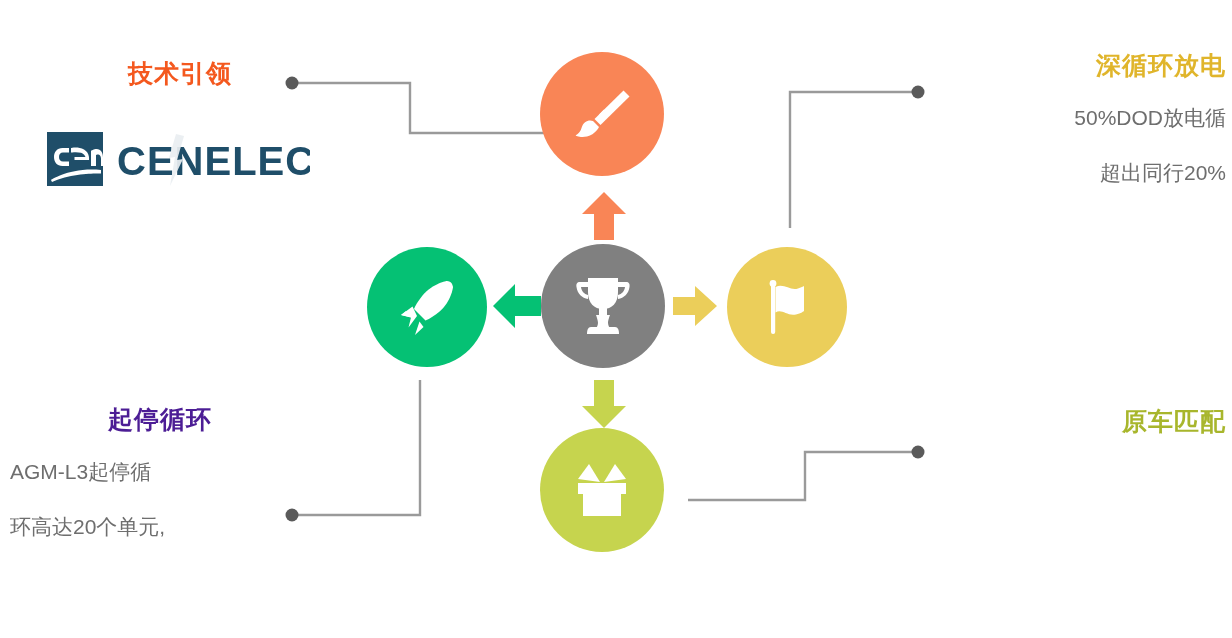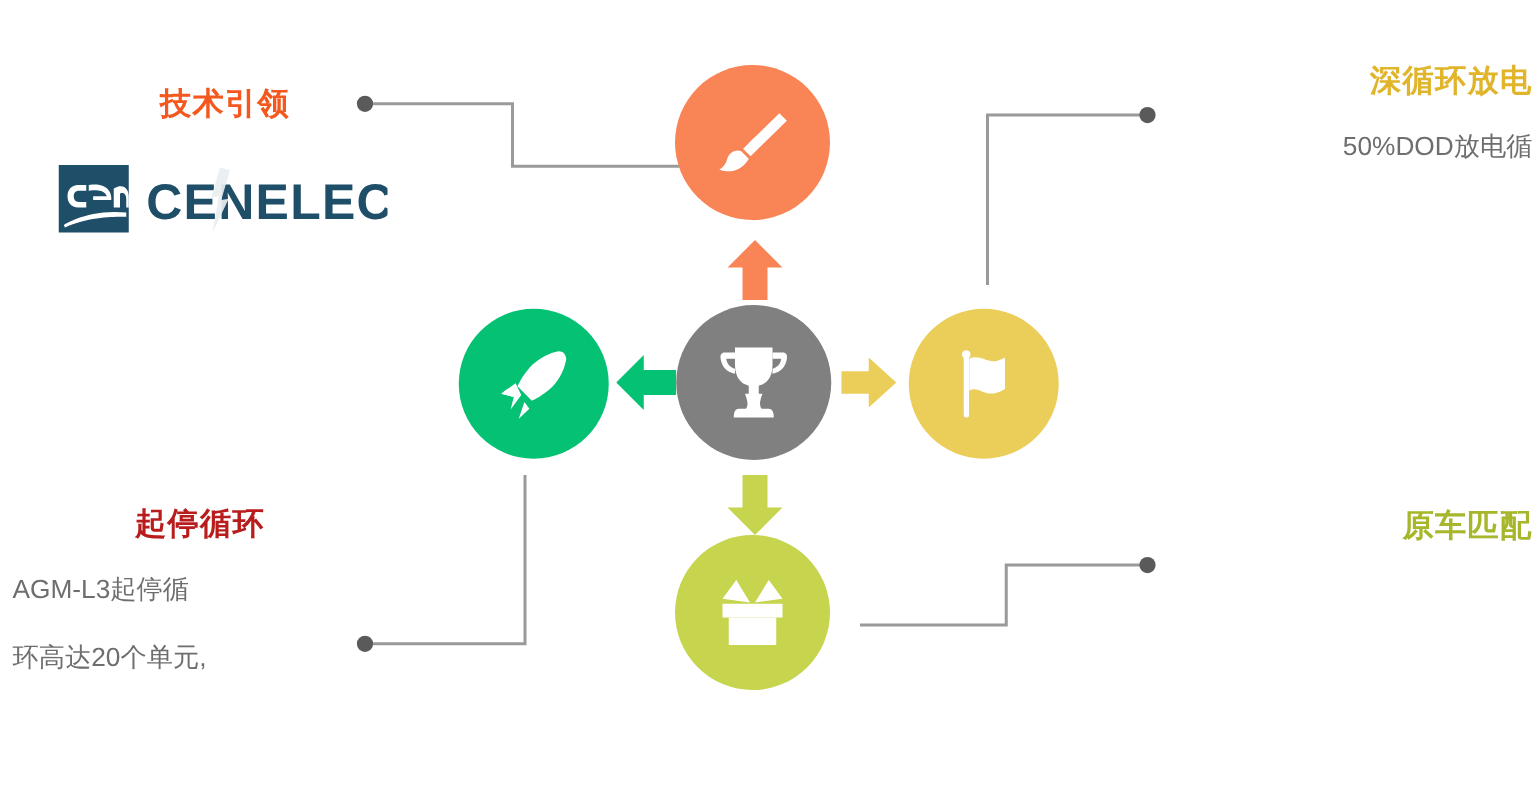--- a/index.html
+++ b/index.html
@@ -33,28 +33,28 @@
   .block{position:absolute;}
   .block .title{
     font-size:25px;font-weight:bold;line-height:1.2;margin:0 0 10px 0;
     letter-spacing:1px;white-space:nowrap;
   }
   .block .body{
     font-size:21px;color:#6E6E6E;line-height:1.62;margin:0;font-weight:400;
   }
   .block .body div{white-space:nowrap;margin-top:21px;}
 
-  #block-tl{left:0;top:58px;width:330px;text-align:left;margin-top:10px;}
+  #block-tl{left:0;top:58px;width:330px;text-align:left;}
   #block-tl .title{color:#F4581E;padding-left:128px;}
 
   #block-tr{left:956px;top:50px;width:270px;text-align:right;}
   #block-tr .title{color:#E0B52B;}
 
   #block-bl{left:10px;top:404px;width:300px;text-align:center;}
-  #block-bl .title{color:#b91c1c;}
+  #block-bl .title{color:#4c1d95;}
   #block-bl .body div{text-align:left;}
 
   #block-br{left:956px;top:406px;width:270px;text-align:right;}
   #block-br .title{color:#A8B62C;}
 
   
   #logo-cenelec{position:absolute;left:45px;top:128px;width:265px;height:62px;}
 </style>
 </head>
 <body>
@@ -176,20 +176,21 @@
 
     <g fill="#e9eef1" opacity="0.92">
       <path d="M131,6 L124,30 L130,29 L125,58 L138,31 L132,32 L139,8 Z"></path>
     </g>
   </svg>
 
   <div class="block" id="block-tr">
     <div class="title">深循环放电</div>
     <div class="body">
       <div>50%DOD放电循</div>
+      <div>超出同行20%</div>
     </div>
   </div>
 
   <div class="block" id="block-bl">
     <div class="title">起停循环</div>
     <div class="body">
       <div>AGM-L3起停循</div>
       <div>环高达20个单元,</div>
     </div>
   </div>

